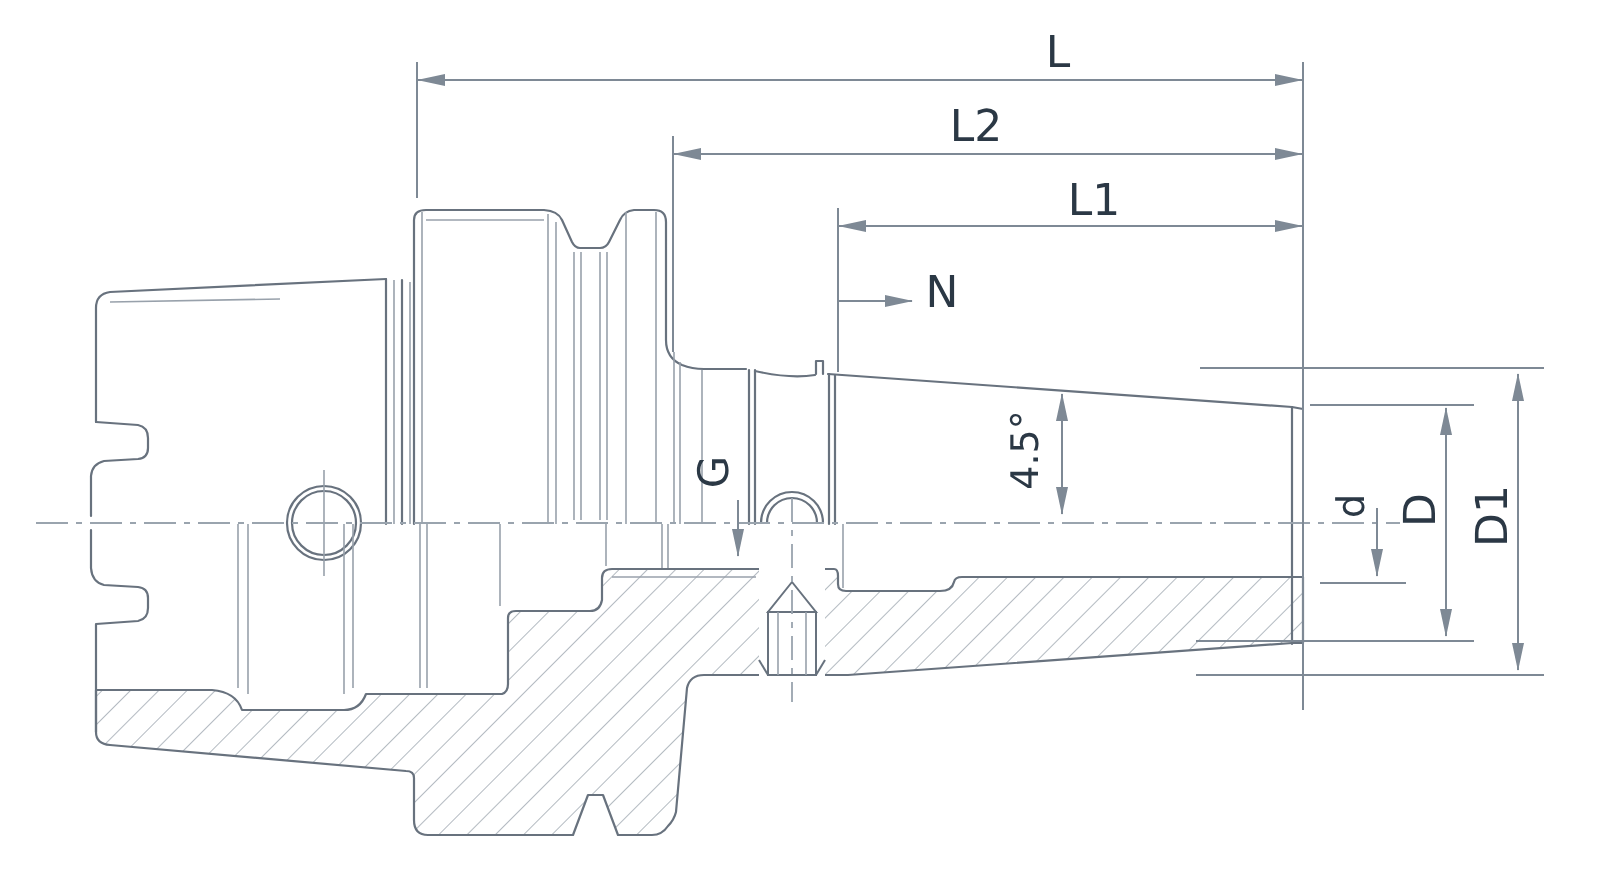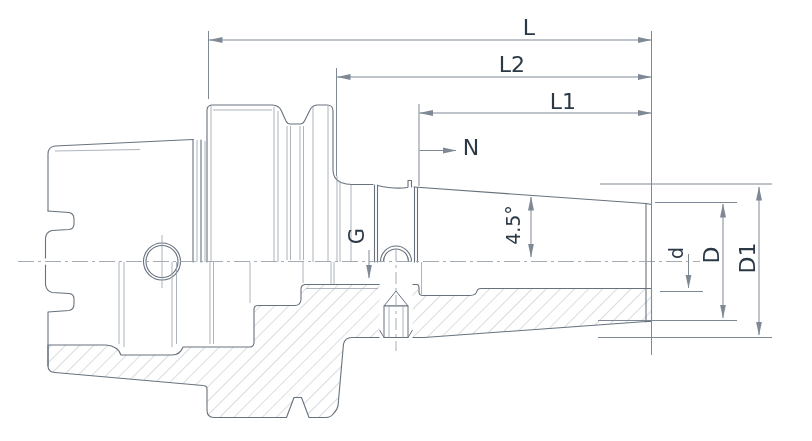--- a/index.html
+++ b/index.html
@@ -136,22 +136,22 @@
     <line x1="419.5" y1="150.5" x2="456" y2="150.5" marker-end="url(#ah)"></line>
     <line x1="369" y1="250" x2="369" y2="278" marker-end="url(#ah)"></line>
     <line x1="531" y1="197" x2="531" y2="257" marker-start="url(#ah)" marker-end="url(#ah)"></line>
     <line x1="688.5" y1="254" x2="688.5" y2="288" marker-end="url(#ah)"></line>
     <line x1="723" y1="204" x2="723" y2="318" marker-start="url(#ah)" marker-end="url(#ah)"></line>
     <line x1="759" y1="187" x2="759" y2="335" marker-start="url(#ah)" marker-end="url(#ah)"></line>
   </g>
 </svg>
 
 <span class="dim-label fs22" style="left:529px;top:27px;">L</span>
-<span class="dim-label fs22" style="left:512px;top:64px;">L2</span>
-<span class="dim-label fs22" style="left:563px;top:101px;">L1</span>
+<span class="dim-label fs22" style="left:488px;top:64px;">L2</span>
+<span class="dim-label fs22" style="left:547px;top:101px;">L1</span>
 <span class="dim-label fs22" style="left:471px;top:147px;">N</span>
 <span class="dim-label rot fs21" style="left:357px;top:236px;">G</span>
 <span class="dim-label rot fs19" style="left:513px;top:225px;">4.5°</span>
 <span class="dim-label rot fs19" style="left:676px;top:253px;">d</span>
 <span class="dim-label rot fs22" style="left:711px;top:255px;">D</span>
 <span class="dim-label rot fs22" style="left:747px;top:258px;">D1</span>
 
 </div>
 
 </body></html>

